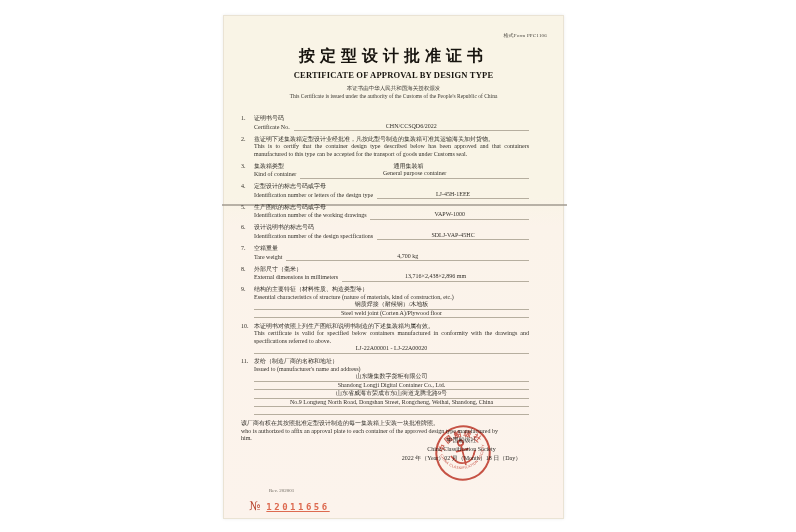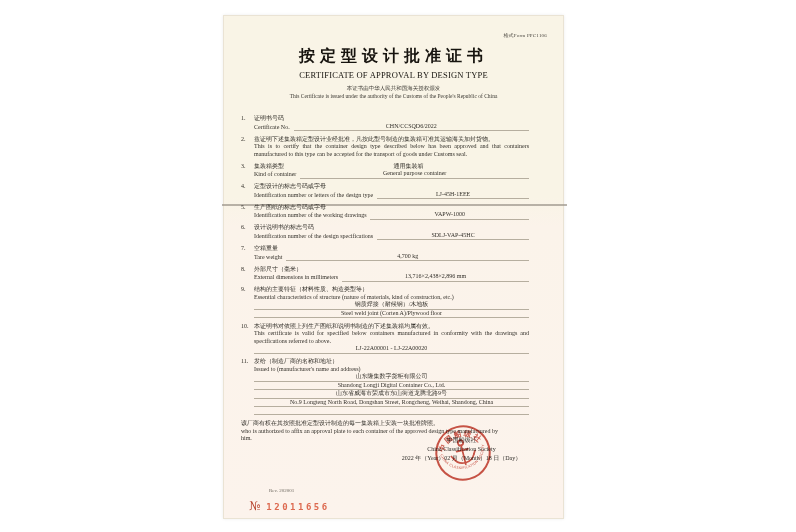--- a/index.html
+++ b/index.html
@@ -4,21 +4,21 @@
 <style>
   html,body{margin:0;padding:0;width:796px;height:532px;background:#ffffff;overflow:hidden;
     font-family:"Liberation Serif","DejaVu Serif",serif;-webkit-text-size-adjust:none;}
   .page{position:absolute;left:223px;top:15px;width:339px;height:502px;
     background:linear-gradient(180deg,#f9f4e6 0%,#f9f4e6 36%,#fbf3ea 42%,#fcf3ec 100%);
     border:1px solid #eae3d4;box-shadow:0 0 3px rgba(0,0,0,.08);color:#2e2c28;}
   .crease{position:absolute;left:-2px;top:188px;width:345px;height:2px;background:#9b948a;opacity:.7;}
   .formref{position:absolute;top:16px;right:16px;font-size:5px;color:#4a463f;letter-spacing:.2px;}
   .header{position:absolute;top:30px;left:0;right:0;text-align:center;}
   .title-cn{font-size:16px;font-weight:bold;letter-spacing:5px;color:#17140f;}
-  .title-en{font-size:8.5px;font-weight:normal;letter-spacing:.2px;margin-top:3px;color:#17140f;text-align:center;}
+  .title-en{font-size:8.5px;font-weight:bold;letter-spacing:.2px;margin-top:3px;color:#17140f;text-align:center;}
   .sub-cn{font-size:5.5px;margin-top:5px;color:#3c3933;}
   .sub-en{font-size:5.5px;margin-top:1px;color:#3c3933;}
   .items{position:absolute;left:17px;top:99px;width:288px;font-size:6px;line-height:7.5px;color:#33302a;}
   .item{position:relative;padding-left:13px;margin-bottom:4.6px;}
   .num{position:absolute;left:0;top:0;}
   .fieldrow{display:flex;align-items:flex-end;}
   .fieldrow .lbl{white-space:nowrap;padding-right:4px;}
   .fld{flex:1;text-align:center;border-bottom:1px solid #b6ae9f;}
   .fld.noline{border-bottom:none;}
   .uline{border-bottom:1px solid #b6ae9f;text-align:center;}
@@ -26,21 +26,21 @@
   .just{text-align:justify;}
   .auth{margin-top:2px;}
   .sig{position:absolute;left:155px;top:420px;width:165px;text-align:center;
     font-size:6px;line-height:9px;color:#2e2c28;}
   .seal{position:absolute;left:210px;top:408px;width:58px;height:58px;color:#c0392b;
     opacity:.85;transform:rotate(-14deg);mix-blend-mode:multiply;z-index:3;}
   .rev{position:absolute;left:45px;top:472px;font-size:5px;color:#6c675e;}
   .serial{position:absolute;left:25px;top:483px;display:flex;align-items:baseline;}
   .serial .mark{font-size:12px;color:#b8452f;font-family:"DejaVu Serif",serif;}
   .serial .digits{font-size:9px;font-weight:bold;letter-spacing:2.5px;color:#dd6a50;
-    margin-left:6px;font-family:"DejaVu Sans Mono",monospace;}
+    margin-left:6px;font-family:"DejaVu Sans Mono",monospace;text-decoration:underline;}
 </style>
 </head>
 <body>
 
 <div class="page">
 
   <div class="crease"></div>
 
   <div class="formref">格式Form PPC1106</div>
 

